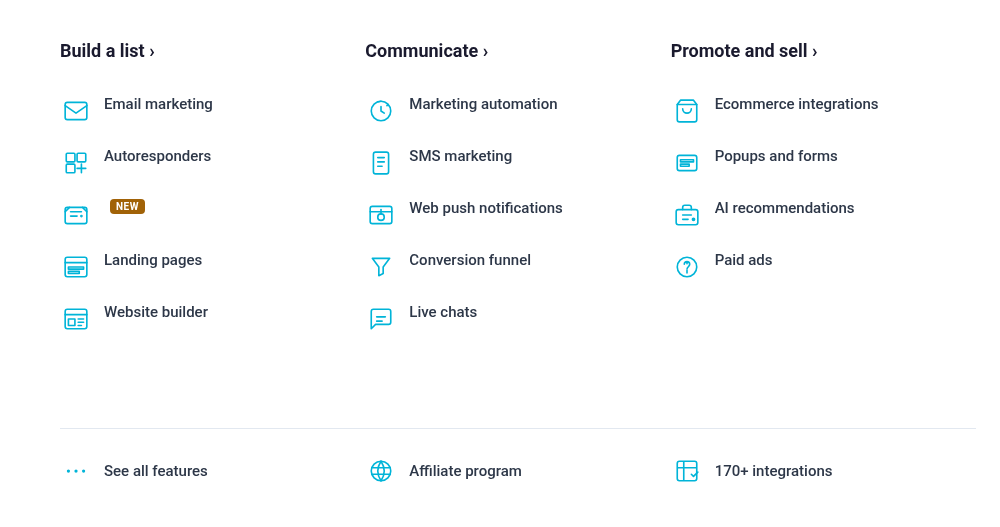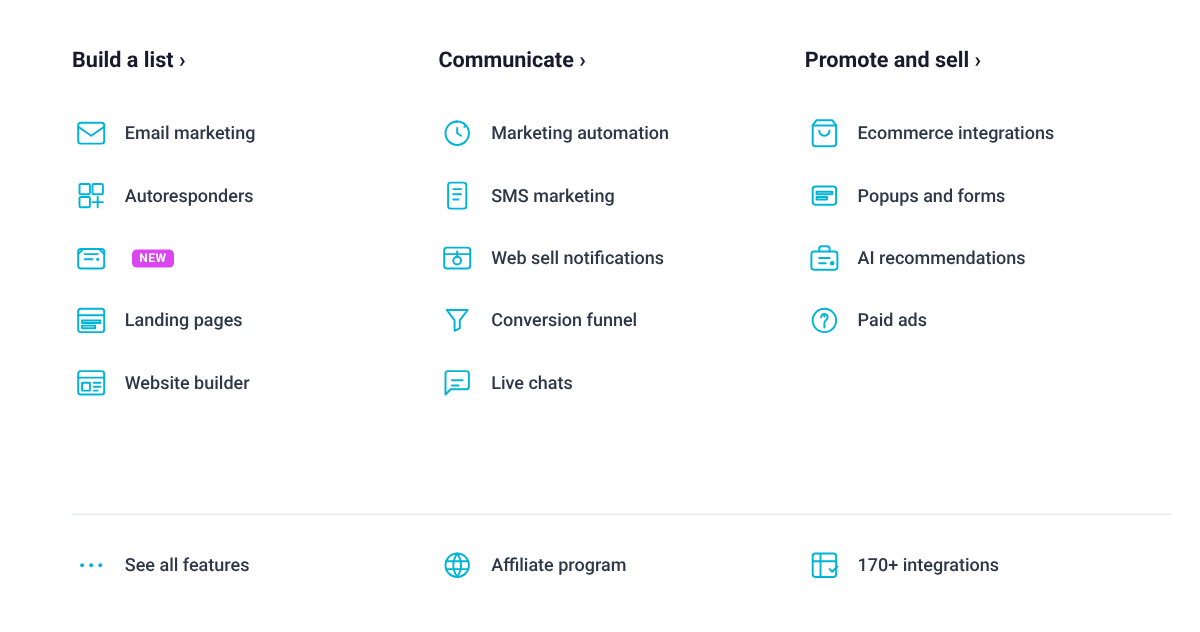--- a/index.html
+++ b/index.html
@@ -37,21 +37,21 @@
     .column-header {
       font-size: 18px;
       font-weight: 700;
       color: #1a1a2e;
       margin-bottom: 24px;
       cursor: pointer;
     }
 
     .menu-item {
       display: flex;
-      align-items: center;
+      align-items: flex-start;
       gap: 12px;
       padding: 10px 0;
       cursor: pointer;
       text-decoration: none;
       color: #2d3748;
     }
 
     .item-icon {
       width: 32px;
       height: 32px;
@@ -73,21 +73,21 @@
     }
 
     .item-label {
       font-size: 15px;
       font-weight: 500;
       color: #2d3748;
       transition: color 0.2s;
     }
 
     .new-badge {
-      background: #d946ef;
+      background: #a16207;
       color: white;
       font-size: 10px;
       font-weight: 700;
       padding: 2px 6px;
       border-radius: 4px;
       margin-left: 6px;
       letter-spacing: 0.5px;
     }
 
     .divider {
@@ -217,21 +217,21 @@
 
       <div class="menu-item">
         <div class="item-icon">
           <svg viewBox="0 0 24 24">
               <rect x="2" y="4" width="20" height="16" rx="2"></rect>
               <path d="M2 9h20"></path>
               <circle cx="12" cy="14" r="3"></circle>
               <path d="M12 11v-4"></path>
             </svg>
         </div>
-        <span class="item-label">Web sell notifications</span>
+        <span class="item-label">Web push notifications</span>
       </div>
 
       <div class="menu-item">
         <div class="item-icon">
           <svg viewBox="0 0 24 24">
               <path d="M4 4h16l-6 8v6l-4 2v-8L4 4z"></path>
             </svg>
         </div>
         <span class="item-label">Conversion funnel</span>
       </div>

